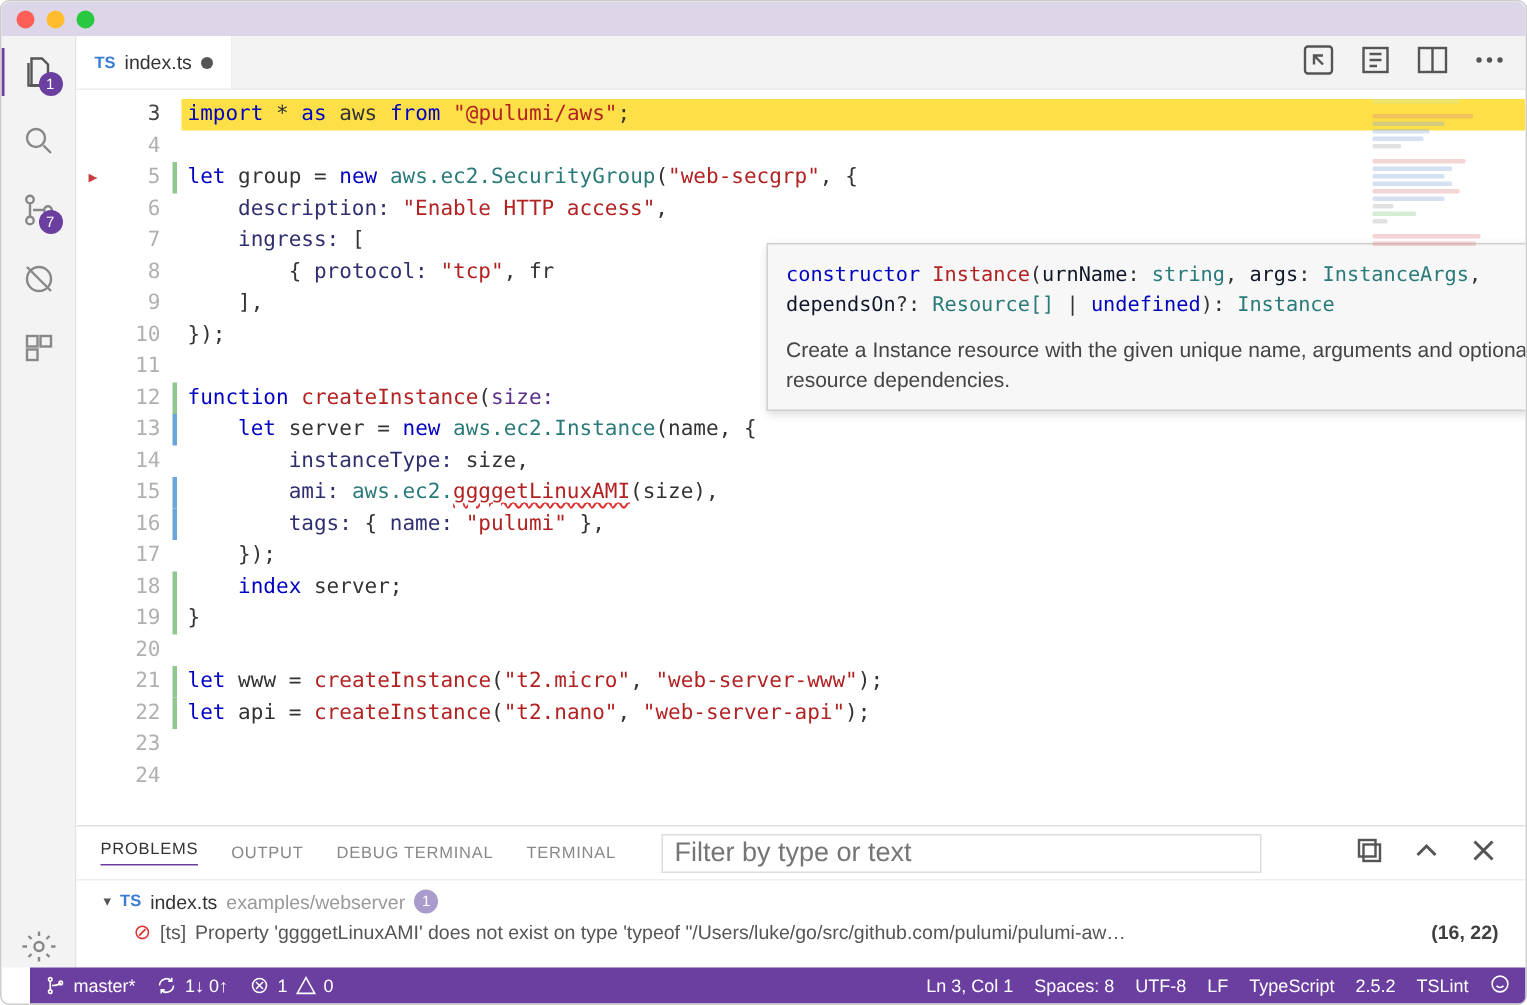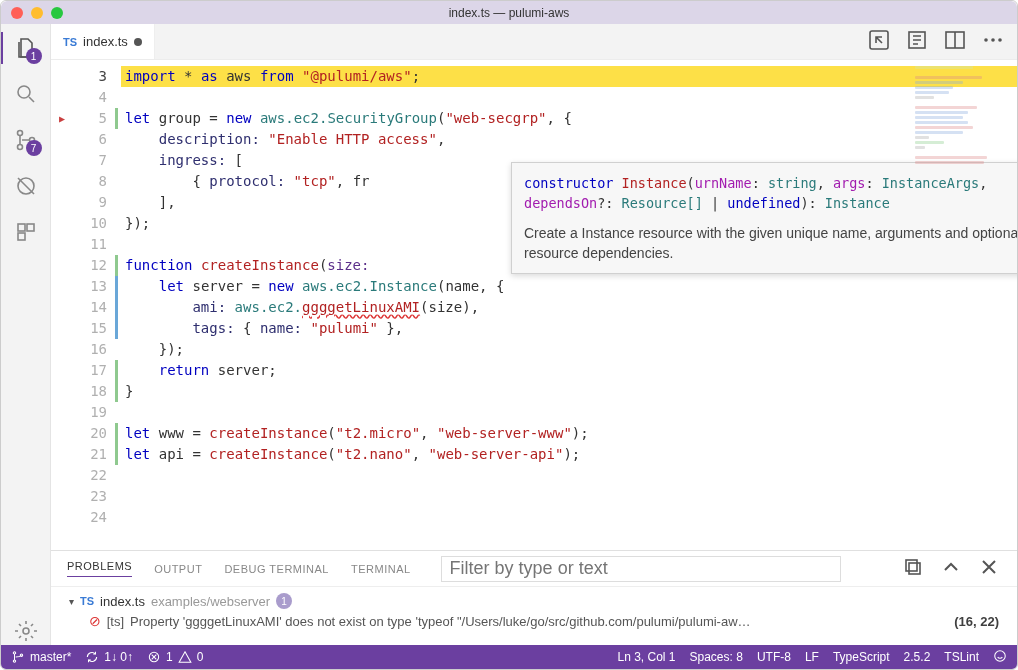--- a/index.html
+++ b/index.html
@@ -49,21 +49,21 @@
 
 
 .kw { color:#0000c0; } .str { color:#b22222; } .fn { color:#b22222; font-weight:500; }
 .type { color:#2a7a7a; } .prop { color:#2f2f6f; }
 .err { text-decoration:underline wavy #d33; text-underline-offset:2px; }
 .param { color:#5b2f8a; }
 
 
 .tooltip { position:absolute; left:390px; top:102px; width:608px; background:#f7f7f7; border:1px solid #d0d0d0; padding:10px 12px; box-shadow:0 2px 6px rgba(0,0,0,.15); font-family:Menlo,Consolas,monospace; font-size:13.5px; line-height:20px; }
 .tooltip .desc { font-family:-apple-system,sans-serif; color:#444; margin-top:10px; font-size:14px; line-height:20px; }
-.tooltip .sigfn { color:#b22222; } .tooltip .sigtype { color:#2a7a7a; } .tooltip .sigparam { color:#a21caf; } .tooltip .sigkw { color:#0000c0; }
+.tooltip .sigfn { color:#b22222; } .tooltip .sigtype { color:#2a7a7a; } .tooltip .sigparam { color:#0f172a; } .tooltip .sigkw { color:#0000c0; }
 
 
 .minimap { position:absolute; right:6px; top:6px; width:96px; height:120px; opacity:.35; }
 .minimap div { height:3px; margin-bottom:2px; border-radius:1px; }
 
 
 .panel { height:95px; border-top:1px solid #e0e0e0; display:flex; flex-direction:column; background:#fff; }
 .panelhdr { display:flex; align-items:center; height:36px; padding:0 16px; gap:22px; border-bottom:1px solid #eee; }
 .panelhdr .ptab { font-size:11px; letter-spacing:.5px; color:#888; cursor:pointer; }
 .panelhdr .ptab.active { color:#333; border-bottom:1px solid #6b3fa0; padding-bottom:4px; }
@@ -74,37 +74,36 @@
 .prow1 { display:flex; align-items:center; gap:6px; padding:2px 8px; }
 .prow1 .chev { font-size:10px; color:#555; }
 .prow1 .tsbadge { color:#3a7bd5; font-weight:600; font-size:11px; }
 .prow1 .dim { color:#999; }
 .prow1 .countbadge { background:#a99ccc; color:#fff; border-radius:50%; width:16px; height:16px; font-size:10px; display:flex; align-items:center; justify-content:center; }
 .prow2 { display:flex; align-items:center; gap:6px; padding:2px 8px 2px 28px; color:#555; }
 .prow2 .erricon { color:#d33; font-size:14px; }
 .prow2 .loc { margin-left:auto; color:#404040;font-weight:bold; }
 
 
-.status { height:24px; background:#6b3fa0; color:#fff; display:flex; align-items:center; padding:0 10px; font-size:12px; gap:14px; }
+.status { height:24px; background:#6b3fa0; color:#fff; display:flex; align-items:center; padding:0 10px; font-size:12px; gap:14px;margin-left:19px; }
 .status .sgroup { display:flex; align-items:center; gap:5px; }
 .status .spacer { flex:1; }
 .status svg { width:14px; height:14px; }
 </style>
 </head>
 <body>
 
 <div class="window">
 
   <div class="titlebar">
     <div class="traffic">
       <div class="tl r"></div>
       <div class="tl y"></div>
       <div class="tl g"></div>
     </div>
-    <div class="titletext">index.ts — pulumi-aws</div>
   </div>
 
   <div class="body">
 
     <div class="activitybar">
       <div class="aicon active">
         <svg viewBox="0 0 24 24" fill="none" stroke="currentColor" stroke-width="1.6">
             <path d="M7 3h7l4 4v14H7z"></path>
             <path d="M5 6v15h11"></path>
           </svg>
@@ -207,24 +206,25 @@
           <div class="line"></div>
           <div class="line"><span class="modbar a"></span><span class="kw">let</span> <span>group</span> <span>=</span> <span class="kw">new</span> <span class="type">aws.ec2.</span><span class="type">SecurityGroup</span><span>(</span><span class="str">"web-secgrp"</span><span>,</span> <span>{</span></div>
           <div class="line">    <span class="prop">description:</span> <span class="str">"Enable HTTP access"</span><span>,</span></div>
           <div class="line">    <span class="prop">ingress:</span> <span>[</span></div>
           <div class="line">        <span>{</span> <span class="prop">protocol:</span> <span class="str">"tcp"</span><span>,</span> <span>fr</span></div>
           <div class="line">    <span>],</span></div>
           <div class="line"><span>});</span></div>
           <div class="line"></div>
           <div class="line"><span class="modbar a"></span><span class="kw">function</span> <span class="fn">createInstance</span><span>(</span><span class="param">size:</span></div>
           <div class="line"><span class="modbar m"></span>    <span class="kw">let</span> <span>server</span> <span>=</span> <span class="kw">new</span> <span class="type">aws.ec2.</span><span class="type">Instance</span><span>(</span><span>name</span><span>,</span> <span>{</span></div>
+          <div class="line">        <span class="prop">instanceType:</span> <span>size</span><span>,</span></div>
           <div class="line"><span class="modbar m"></span>        <span class="prop">ami:</span> <span class="type">aws.ec2.</span><span class="fn err">ggggetLinuxAMI</span><span>(</span><span>size</span><span>),</span></div>
           <div class="line"><span class="modbar m"></span>        <span class="prop">tags:</span><span> { </span><span class="prop">name:</span> <span class="str">"pulumi"</span><span> },</span></div>
           <div class="line">    <span>});</span></div>
-          <div class="line"><span class="modbar a"></span>    <span class="kw">return</span> <span>server</span><span>;</span></div>
+          <div class="line"><span class="modbar a"></span>    <span class="kw">index</span> <span>server</span><span>;</span></div>
           <div class="line"><span class="modbar a"></span><span>}</span></div>
           <div class="line"></div>
           <div class="line"><span class="modbar a"></span><span class="kw">let</span> <span>www</span> <span>=</span> <span class="fn">createInstance</span><span>(</span><span class="str">"t2.micro"</span><span>,</span> <span class="str">"web-server-www"</span><span>);</span></div>
           <div class="line"><span class="modbar a"></span><span class="kw">let</span> <span>api</span> <span>=</span> <span class="fn">createInstance</span><span>(</span><span class="str">"t2.nano"</span><span>,</span> <span class="str">"web-server-api"</span><span>);</span></div>
           <div class="line"></div>
 
           <div class="tooltip">
             <div>
               <span class="sigkw">constructor</span> <span class="sigfn">Instance</span>(<span class="sigparam">urnName</span>: <span class="sigtype">string</span>, <span class="sigparam">args</span>: <span class="sigtype">InstanceArgs</span>,<br>
               <span class="sigparam">dependsOn</span><span>?:</span> <span class="sigtype">Resource[]</span> <span>|</span> <span class="sigkw">undefined</span>): <span class="sigtype">Instance</span>

